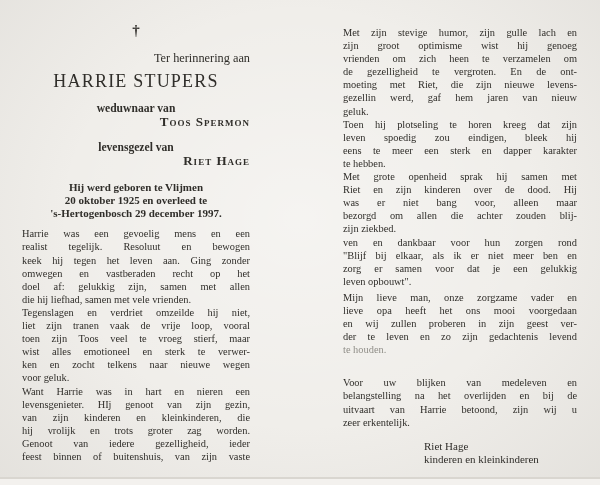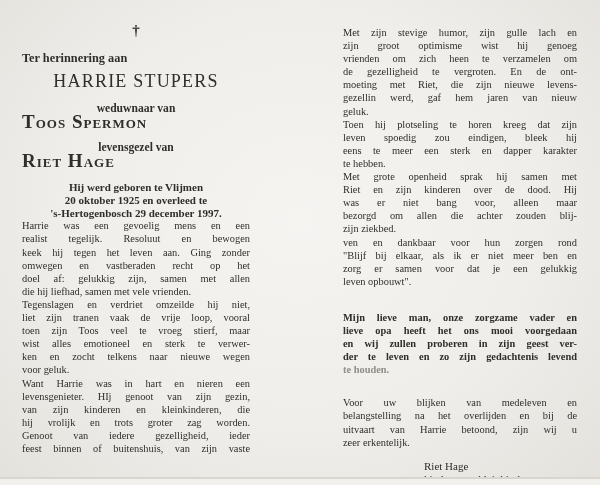--- a/index.html
+++ b/index.html
@@ -19,31 +19,31 @@
   }
   .col{position:absolute;top:0;}
   .col-left{left:22px;width:228px;}
   .col-right{left:343px;width:234px;}
 
   .ln{font-size:10.4px;line-height:13.1px;white-space:normal;}
   .just{text-align:justify;text-align-last:justify;}
   .faded{color:var(--faded_ink,#908e88);}
 
   .cross{margin-top:22px;height:16px;text-align:center;font-size:15px;font-weight:600;line-height:16px;}
-  .in-memoriam{margin-top:13px;text-align:left;font-size:12.3px;font-weight:700;line-height:14px;}
+  .in-memoriam{margin-top:13px;text-align:right;font-size:12.3px;font-weight:400;line-height:14px;}
   .name{margin-top:8px;text-align:center;font-size:18px;letter-spacing:1.2px;line-height:17px;font-weight:400;}
   .rel-label{margin-top:12px;text-align:center;font-size:11.6px;font-weight:700;line-height:13px;}
   .rel-label.second{margin-top:13px;}
-  .rel-name{text-align:left;font-size:19px;font-variant:small-caps;letter-spacing:1px;font-weight:700;line-height:13px;}
+  .rel-name{text-align:right;font-size:13px;font-variant:small-caps;letter-spacing:1px;font-weight:700;line-height:13px;}
   .birth{margin-top:14px;text-align:center;}
   .birth .ln{font-size:11px;line-height:12.8px;font-weight:700;}
-  .body-left{margin-top:0;}
+  .body-left{margin-top:8px;}
 
   .para-1{margin-top:26px;}
-  .para-2{margin-top:23px;font-weight:bold;}
+  .para-2{margin-top:3px;}
   .para-3{margin-top:20px;}
   .signature{margin-top:11px;padding-left:81px;}
   .signature .ln{font-size:11px;line-height:13.5px;}
 
   .bottom-edge{
     position:absolute;left:0;right:0;top:477px;height:2px;
     background:var(--edge_line,#d9d6d0);
   }
   .bottom-strip{position:absolute;left:0;right:0;top:479px;bottom:0;background:#f3f1ee;}
 </style>

